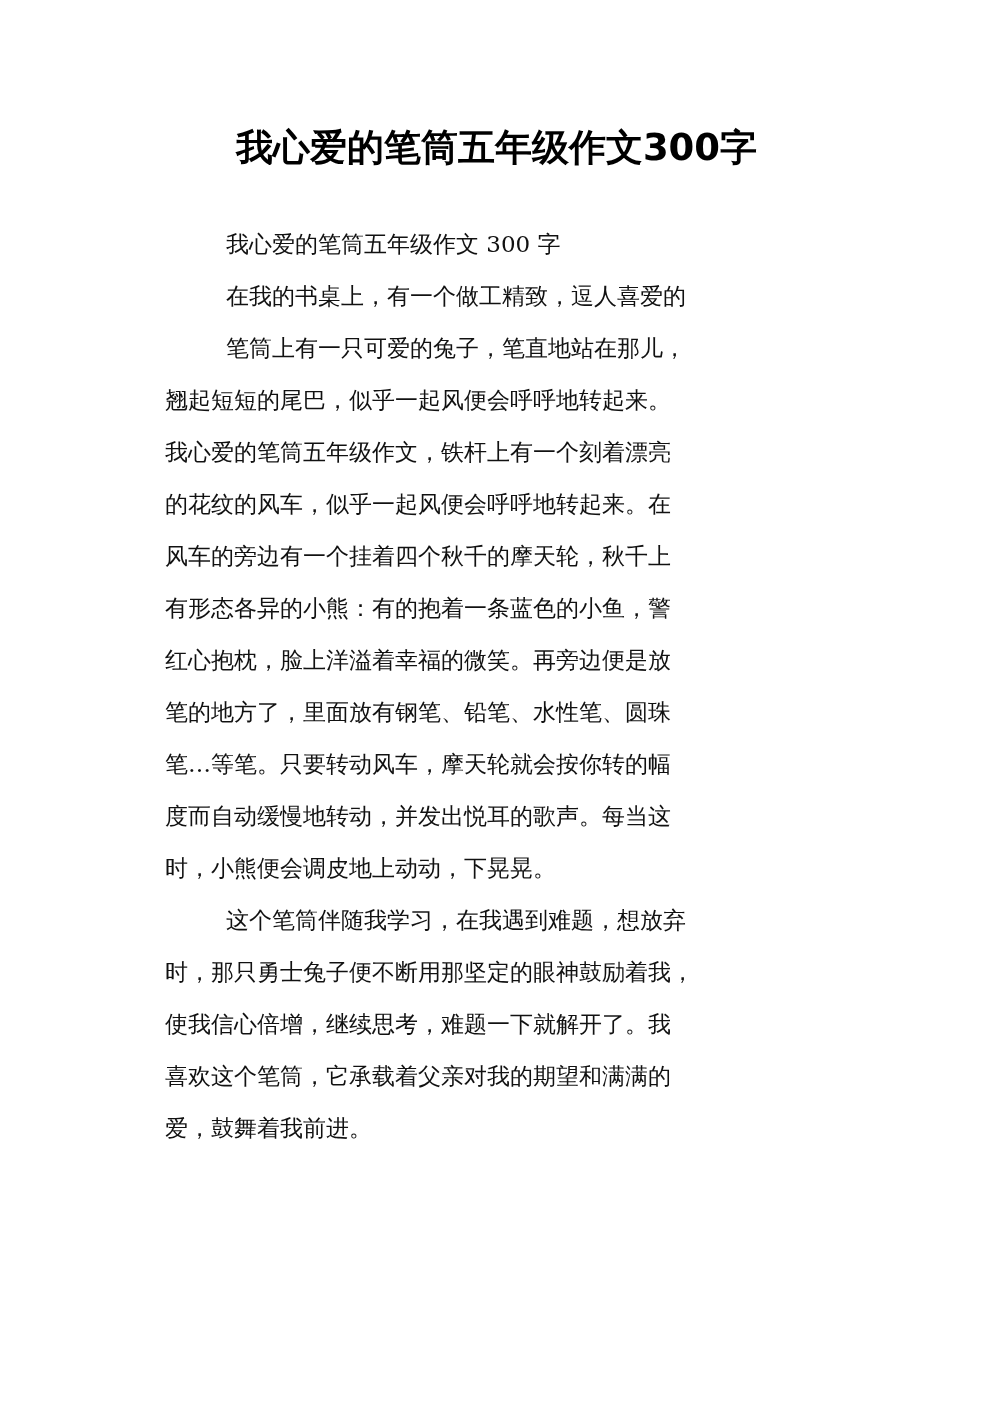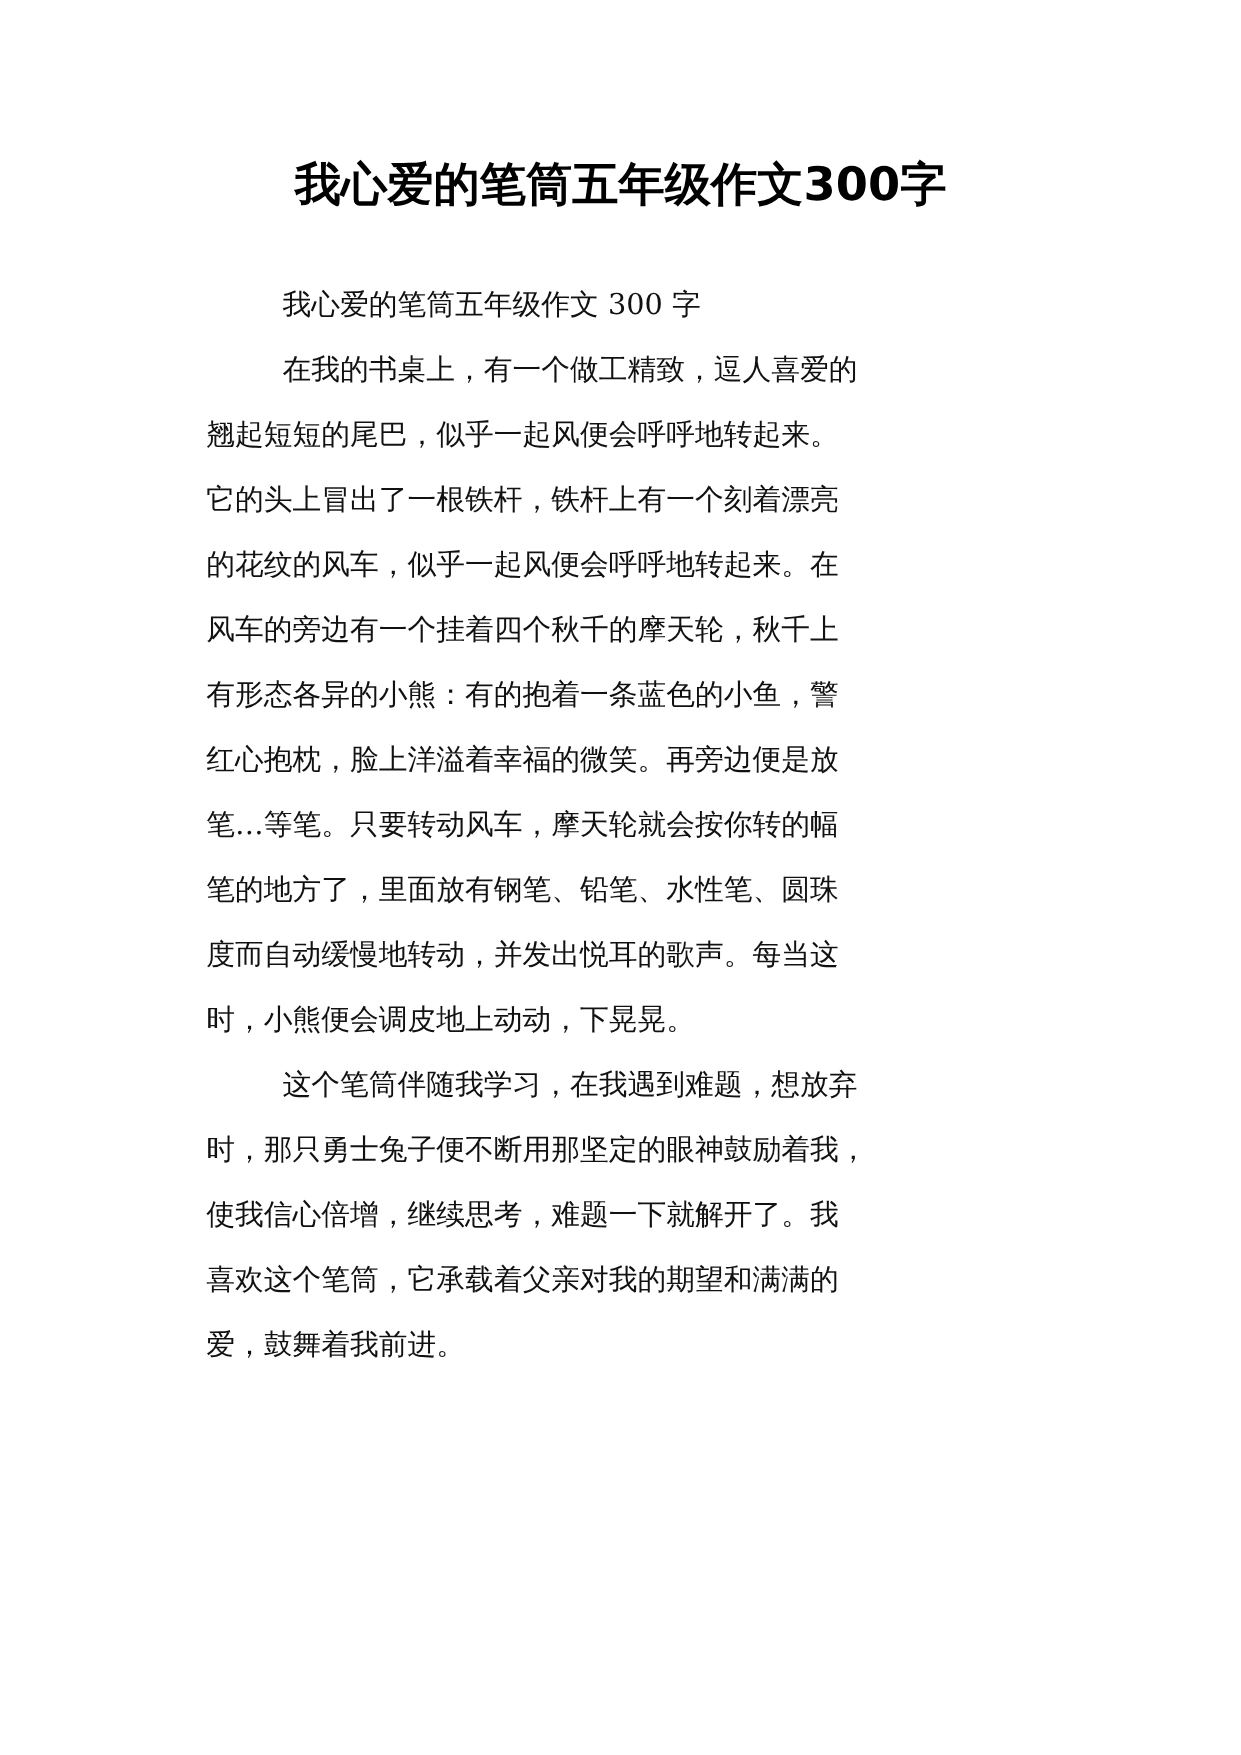--- a/index.html
+++ b/index.html
@@ -20,28 +20,29 @@
   .indent { padding-left: 61px; }
 </style>
 </head>
 <body>
 
 <div class="page">
   <div class="title">我心爱的笔筒五年级作文300字</div>
   <div class="body">
     <div class="line indent">我心爱的笔筒五年级作文 300 字</div>
     <div class="line indent">在我的书桌上，有一个做工精致，逗人喜爱的</div>
+    <div class="line indent">笔筒上有一只可爱的兔子，笔直地站在那儿，</div>
     <div class="line">翘起短短的尾巴，似乎一起风便会呼呼地转起来。</div>
-    <div class="line">它的头上冒出了一根铁杆，铁杆上有一个刻着漂亮</div>
+    <div class="line">我心爱的笔筒五年级作文，铁杆上有一个刻着漂亮</div>
     <div class="line">的花纹的风车，似乎一起风便会呼呼地转起来。在</div>
     <div class="line">风车的旁边有一个挂着四个秋千的摩天轮，秋千上</div>
     <div class="line">有形态各异的小熊：有的抱着一条蓝色的小鱼，警</div>
     <div class="line">红心抱枕，脸上洋溢着幸福的微笑。再旁边便是放</div>
+    <div class="line">笔的地方了，里面放有钢笔、铅笔、水性笔、圆珠</div>
     <div class="line">笔…等笔。只要转动风车，摩天轮就会按你转的幅</div>
-    <div class="line">笔的地方了，里面放有钢笔、铅笔、水性笔、圆珠</div>
     <div class="line">度而自动缓慢地转动，并发出悦耳的歌声。每当这</div>
     <div class="line">时，小熊便会调皮地上动动，下晃晃。</div>
     <div class="line indent">这个笔筒伴随我学习，在我遇到难题，想放弃</div>
     <div class="line">时，那只勇士兔子便不断用那坚定的眼神鼓励着我，</div>
     <div class="line">使我信心倍增，继续思考，难题一下就解开了。我</div>
     <div class="line">喜欢这个笔筒，它承载着父亲对我的期望和满满的</div>
     <div class="line">爱，鼓舞着我前进。</div>
   </div>
 </div>
 

